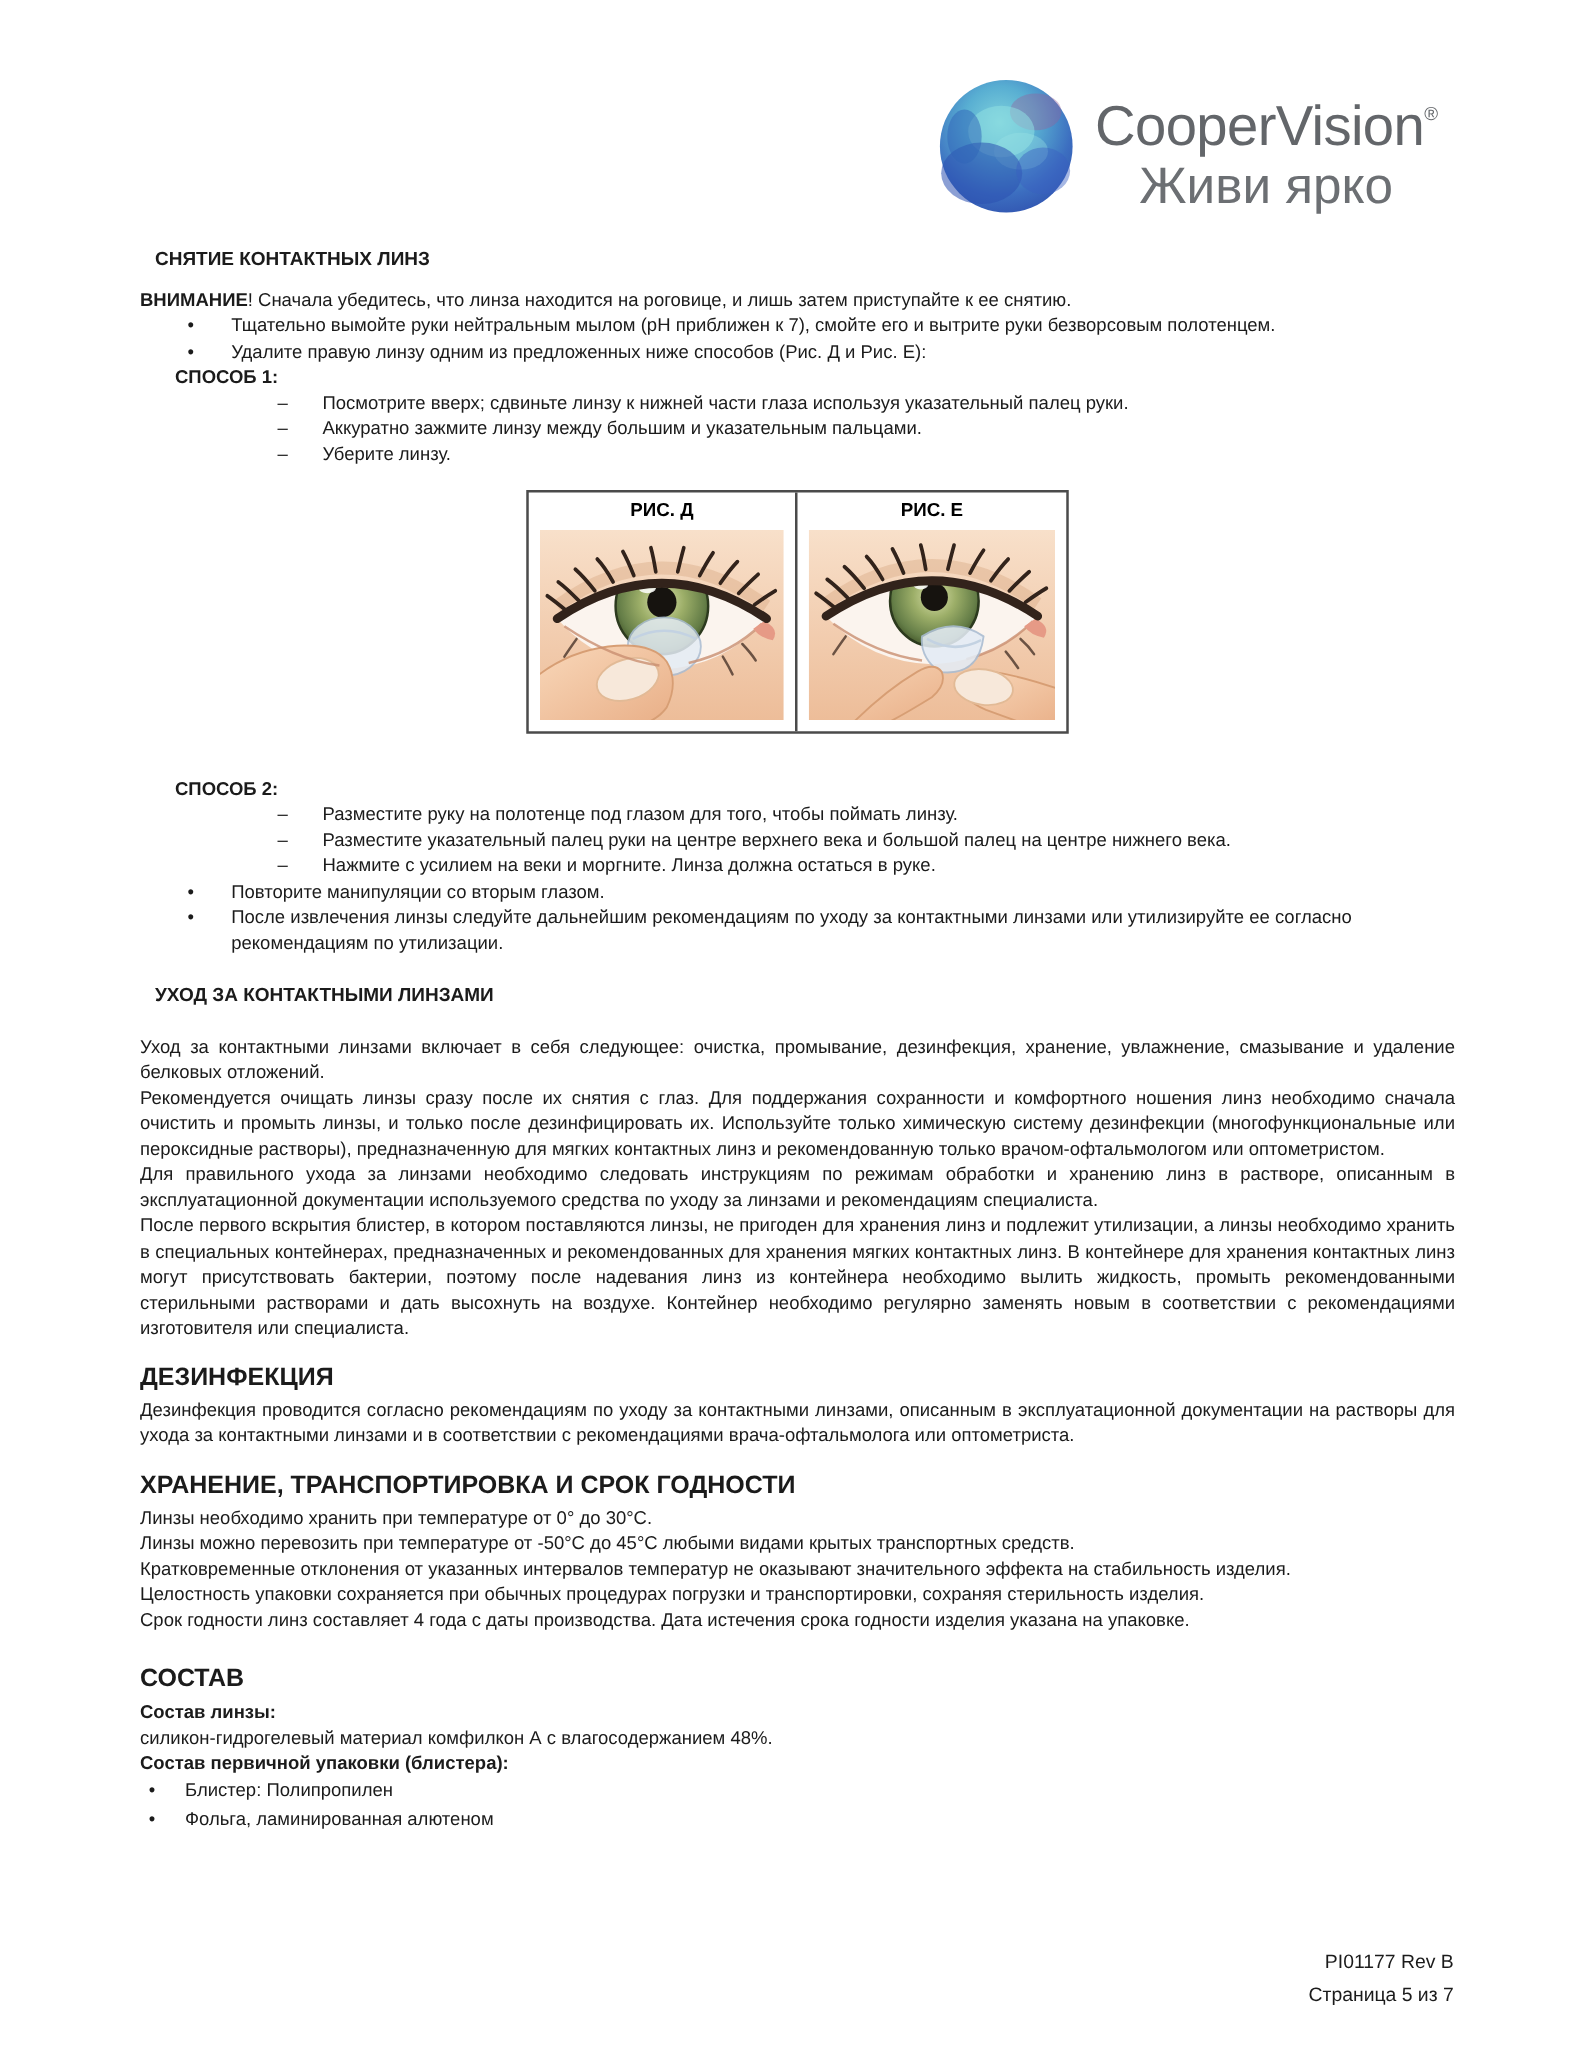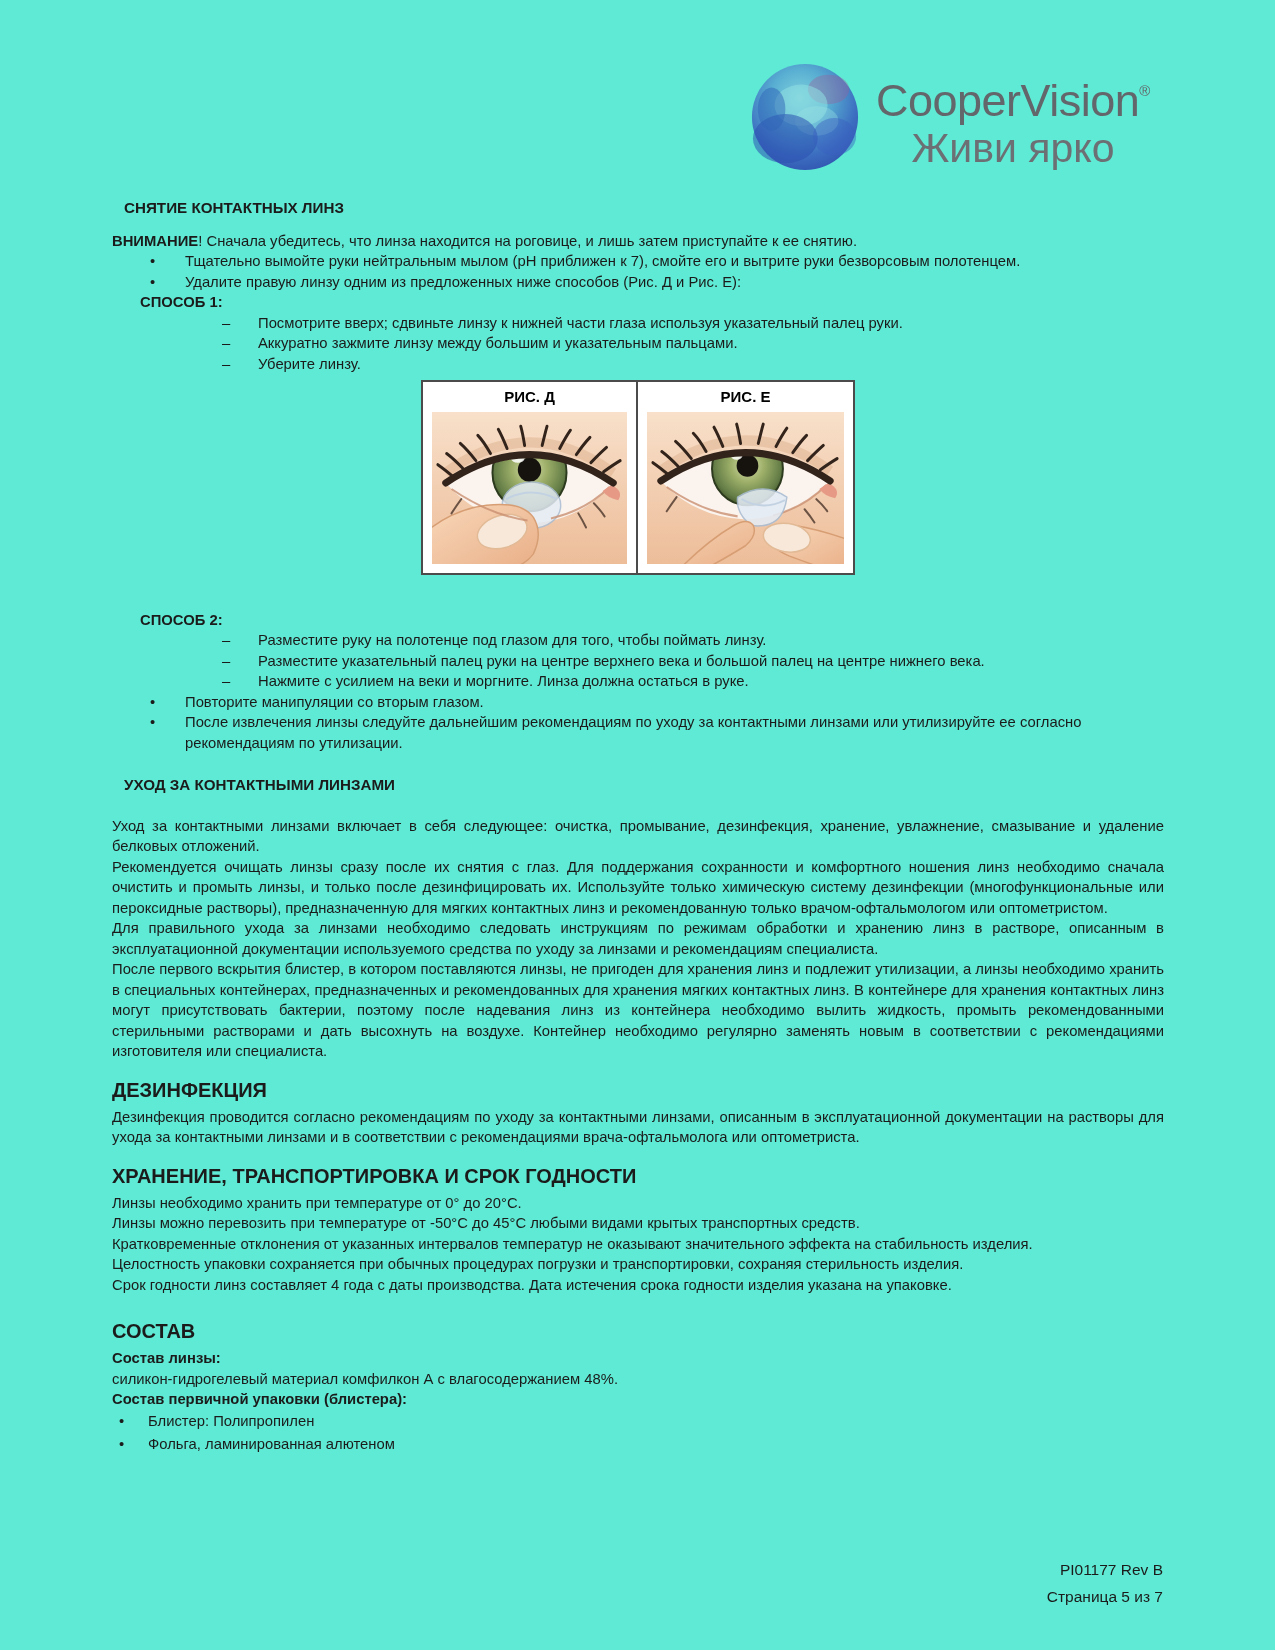--- a/index.html
+++ b/index.html
@@ -1,20 +1,20 @@
 <!DOCTYPE html>
 <html lang="ru"><head>
 <meta charset="utf-8">
 <style>
   html,body{margin:0;padding:0;background:#888;}
   .page{
     position:relative;
     width:1275px;height:1650px;
     margin:0 auto;
-    background:#5eead4;
+    background:#ffffff;
     font-family:"Liberation Sans", sans-serif;
     color:#1b1b1b;
     overflow:hidden;
   }
   
   .logo{position:absolute;top:60px;left:748px;display:flex;align-items:center;}
   .logo-ball{width:114px;height:114px;flex:0 0 auto;margin-right:14px;}
   .logo-textcol{display:flex;flex-direction:column;align-items:center;}
   .logo-brand{
     font-size:45px;line-height:50px;font-weight:400;color:#63666a;letter-spacing:-0.5px;
@@ -37,21 +37,21 @@
   .lvl1 .marker{left:38px;}
   .lvl2{padding-left:146px;}
   .lvl2 .marker{left:110px;}
   .lvl0{padding-left:36px;line-height:23px;}
   .lvl0 .marker{left:7px;}
   .marker.dot::before{content:"\2022";}
   .marker.dash::before{content:"\2013";}
   .method-label{margin-left:28px;font-weight:bold;}
   
   .figure{
-    width:434px;margin:6px auto 35px auto;
+    width:434px;margin:18px auto 35px auto;
     border:2px solid #4b4b4b;
     display:flex;background:#ffffff;box-sizing:border-box;
   }
   .fig-panel{width:50%;box-sizing:border-box;padding:2px 9px 9px 9px;}
   .fig-panel.first{border-right:2px solid #4b4b4b;}
   .fig-caption{text-align:center;font-weight:bold;font-size:15px;padding:3px 0 4px 0;color:#000;}
   .fig-art{display:block;width:100%;height:152px;}
   
   .footer{
     position:absolute;right:112px;bottom:40px;
@@ -260,21 +260,21 @@
     <p class="sec-title mt-sec" style="margin-bottom:20px;">УХОД ЗА КОНТАКТНЫМИ ЛИНЗАМИ</p>
     <p class="just">Уход за контактными линзами включает в себя следующее: очистка, промывание, дезинфекция, хранение, увлажнение, смазывание и удаление белковых отложений.</p>
     <p class="just">Рекомендуется очищать линзы сразу после их снятия с глаз. Для поддержания сохранности и комфортного ношения линз необходимо сначала очистить и промыть линзы, и только после дезинфицировать их. Используйте только химическую систему дезинфекции (многофункциональные или пероксидные растворы), предназначенную для мягких контактных линз и рекомендованную только врачом-офтальмологом или оптометристом.</p>
     <p class="just">Для правильного ухода за линзами необходимо следовать инструкциям по режимам обработки и хранению линз в растворе, описанным в эксплуатационной документации используемого средства по уходу за линзами и рекомендациям специалиста.</p>
     <p class="just">После первого вскрытия блистер, в котором поставляются линзы, не пригоден для хранения линз и подлежит утилизации, а линзы необходимо хранить в специальных контейнерах, предназначенных и рекомендованных для хранения мягких контактных линз. В контейнере для хранения контактных линз могут присутствовать бактерии, поэтому после надевания линз из контейнера необходимо вылить жидкость, промыть рекомендованными стерильными растворами и дать высохнуть на воздухе. Контейнер необходимо регулярно заменять новым в соответствии с рекомендациями изготовителя или специалиста.</p>
 
     <p class="big-title mt-big">ДЕЗИНФЕКЦИЯ</p>
     <p class="just">Дезинфекция проводится согласно рекомендациям по уходу за контактными линзами, описанным в эксплуатационной документации на растворы для ухода за контактными линзами и в соответствии с рекомендациями врача-офтальмолога или оптометриста.</p>
 
     <p class="big-title mt-big">ХРАНЕНИЕ, ТРАНСПОРТИРОВКА И СРОК ГОДНОСТИ</p>
-    <p>Линзы необходимо хранить при температуре от 0° до 20°С.</p>
+    <p>Линзы необходимо хранить при температуре от 0° до 30°С.</p>
     <p>Линзы можно перевозить при температуре от -50°С до 45°С любыми видами крытых транспортных средств.</p>
     <p>Кратковременные отклонения от указанных интервалов температур не оказывают значительного эффекта на стабильность изделия.</p>
     <p>Целостность упаковки сохраняется при обычных процедурах погрузки и транспортировки, сохраняя стерильность изделия.</p>
     <p>Срок годности линз составляет 4 года с даты производства. Дата истечения срока годности изделия указана на упаковке.</p>
 
     <p class="big-title" style="margin-top:24px;margin-bottom:4px;">СОСТАВ</p>
     <p><b>Состав линзы:</b></p>
     <p>силикон-гидрогелевый материал комфилкон А с влагосодержанием 48%.</p>
     <p><b>Состав первичной упаковки (блистера):</b></p>
     <div class="row lvl0">

